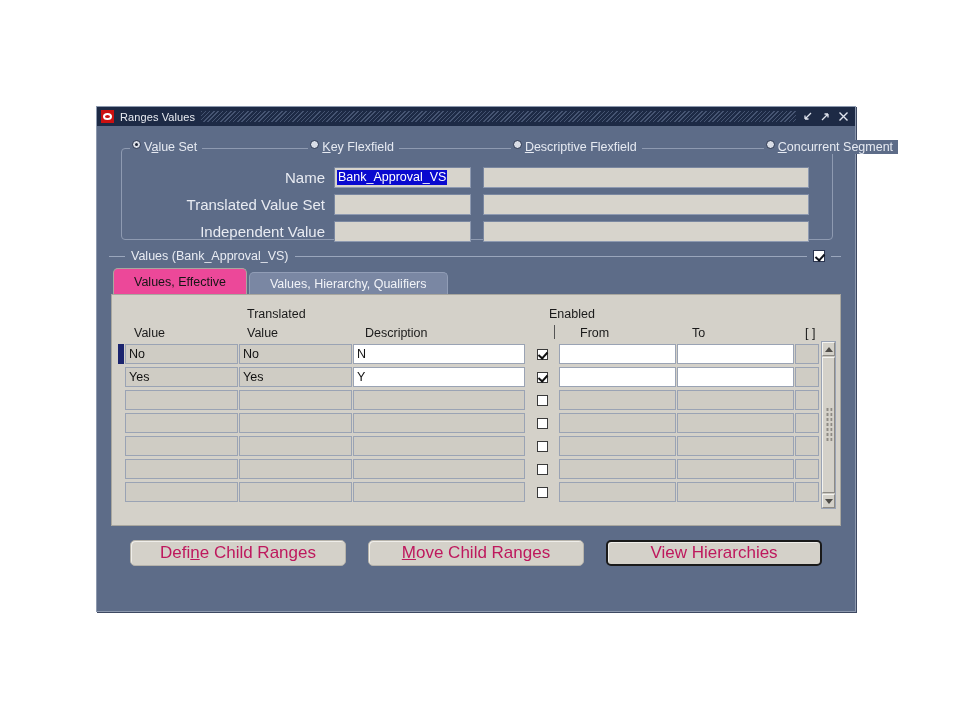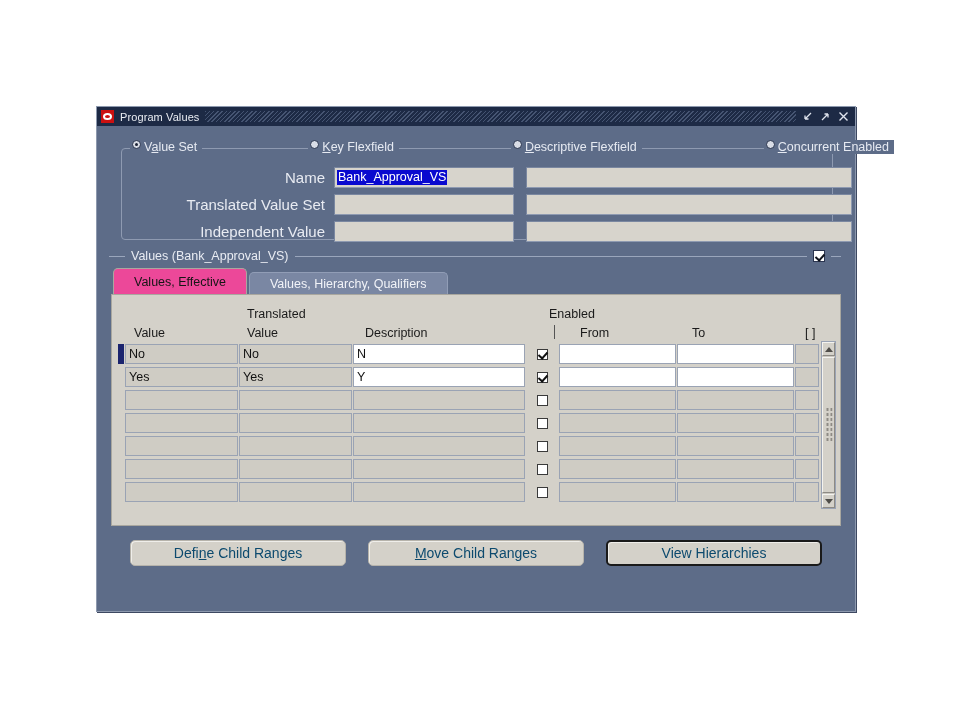--- a/index.html
+++ b/index.html
@@ -130,21 +130,21 @@
     background: #d7d4cc;
     border: 1px solid #8e9ab1;
     border-top-color: #7a87a0;
     border-left-color: #7a87a0;
     display: flex; align-items: center;
     padding: 0 2px;
     font-size: 12.5px;
     color: #1b1b1b;
     overflow: hidden;
   }
-  .inp.w-left { width: 180px; flex: none; }
+  .inp.w-left { width: 137px; flex: none; }
   .inp.w-right { width: 326px; flex: none; margin-left: 12px; }
   .sel-text {
     background: #0909cf;
     color: #ffffff;
     padding: 0 1px;
     font-size: 12.5px;
     line-height: 15px;
   }
 
   
@@ -328,40 +328,40 @@
     justify-content: center;
     gap: 22px;
     margin-top: 14px;
   }
   .btn {
     width: 216px; height: 26px;
     background: #d4d1c9;
     border: 1px solid #b6b3ab;
     border-radius: 5px;
     display: flex; align-items: center; justify-content: center;
-    font-size: 14px;
-    color: #0c4a6e;
+    font-size: 17px;
+    color: #be185d;
     box-shadow: inset 1px 1px 0 #efeeea;
     white-space: nowrap;
   }
   .btn.focused {
     border: 2px solid #1a1a1a;
   }
   .btn u { text-decoration: underline; }
 </style>
 </head>
 <body>
 
 <div id="window">
 
   <div class="titlebar">
     <span class="oracle-logo">
       <span class="ring"></span>
     </span>
-    <span class="title-text">Program Values</span>
+    <span class="title-text">Ranges Values</span>
     <span class="title-hatch"></span>
     <span class="win-btns">
       <span class="win-btn">
         <svg width="11" height="11" viewBox="0 0 11 11">
             <path d="M9 2 L3 8 M3 8 L3 4.5 M3 8 L6.5 8" stroke="#dfe4ee" stroke-width="1.3" fill="none"></path>
           </svg>
       </span>
       <span class="win-btn">
         <svg width="11" height="11" viewBox="0 0 11 11">
             <path d="M2 9 L8 3 M8 3 L4.5 3 M8 3 L8 6.5" stroke="#dfe4ee" stroke-width="1.3" fill="none"></path>
@@ -386,21 +386,21 @@
         <span class="radio-item r2">
           <span class="radio-dot"></span>
           <span class="radio-label"><u>K</u><span>ey Flexfield</span></span>
         </span>
         <span class="radio-item r3">
           <span class="radio-dot"></span>
           <span class="radio-label"><u>D</u><span>escriptive Flexfield</span></span>
         </span>
         <span class="radio-item r4">
           <span class="radio-dot"></span>
-          <span class="radio-label"><u>C</u><span>oncurrent Enabled</span></span>
+          <span class="radio-label"><u>C</u><span>oncurrent Segment</span></span>
         </span>
       </div>
 
       <div class="fields">
 
         <div class="field-row">
           <span class="field-label">Name</span>
           <span class="inp w-left">
             <span class="sel-text">Bank_Approval_VS</span>
           </span>

